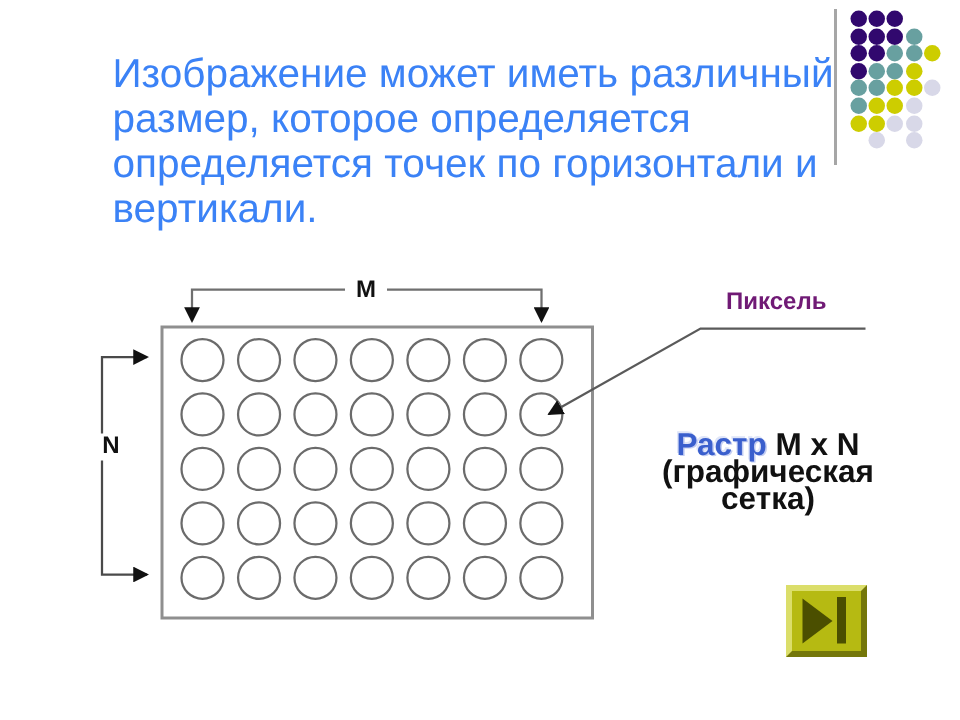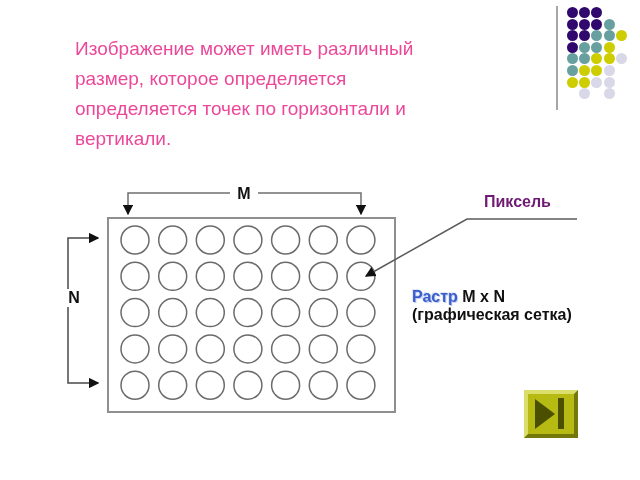--- a/index.html
+++ b/index.html
@@ -6,21 +6,21 @@
   body{
     width:640px;height:480px;position:relative;overflow:hidden;
     background:#ffffff;
     font-family:"Liberation Sans","DejaVu Sans",sans-serif;
   }
   .slide{position:absolute;inset:0;}
 
   
   .title{
     position:absolute;left:75px;top:34px;width:490px;
-    font-size:19px;line-height:30px;color:#ec4899;
+    font-size:27px;line-height:30px;color:#3b82f6;
   }
 
   
   .deco{position:absolute;left:550px;top:5px;width:90px;height:110px;}
   .deco-line{position:absolute;left:6px;top:1px;width:2px;height:104px;background:#a6a6a6;}
   .deco-dots{position:absolute;left:17px;top:2px;width:70px;height:105px;}
   .deco-dot{position:absolute;width:11px;height:11px;border-radius:50%;}
 
   
   .diagram-svg{position:absolute;left:0;top:0;width:640px;height:480px;pointer-events:none;}
@@ -31,21 +31,21 @@
     font-weight:bold;font-size:16px;text-align:center;line-height:18px;
   }
   .m-label{left:230px;top:185px;width:28px;}
   .n-label{left:63px;top:289px;width:22px;}
   .pixel-label{
     position:absolute;left:484px;top:193px;
     font-weight:bold;font-size:16px;color:#701a75;
   }
   .caption{
     position:absolute;left:412px;top:288px;width:200px;
-    text-align:left;font-weight:bold;font-size:16px;line-height:18px;color:#111;
+    text-align:center;font-weight:bold;font-size:21px;line-height:18px;color:#111;
   }
   .caption .raster{
     color:#3a5fcd;
     text-shadow:1px 1px 0 #c3cdf2, -1px -1px 0 #dfe5f8;
   }
 
   
   .nav-btn{
     position:absolute;left:524px;top:390px;width:54px;height:48px;
     background:#b6ba12;

